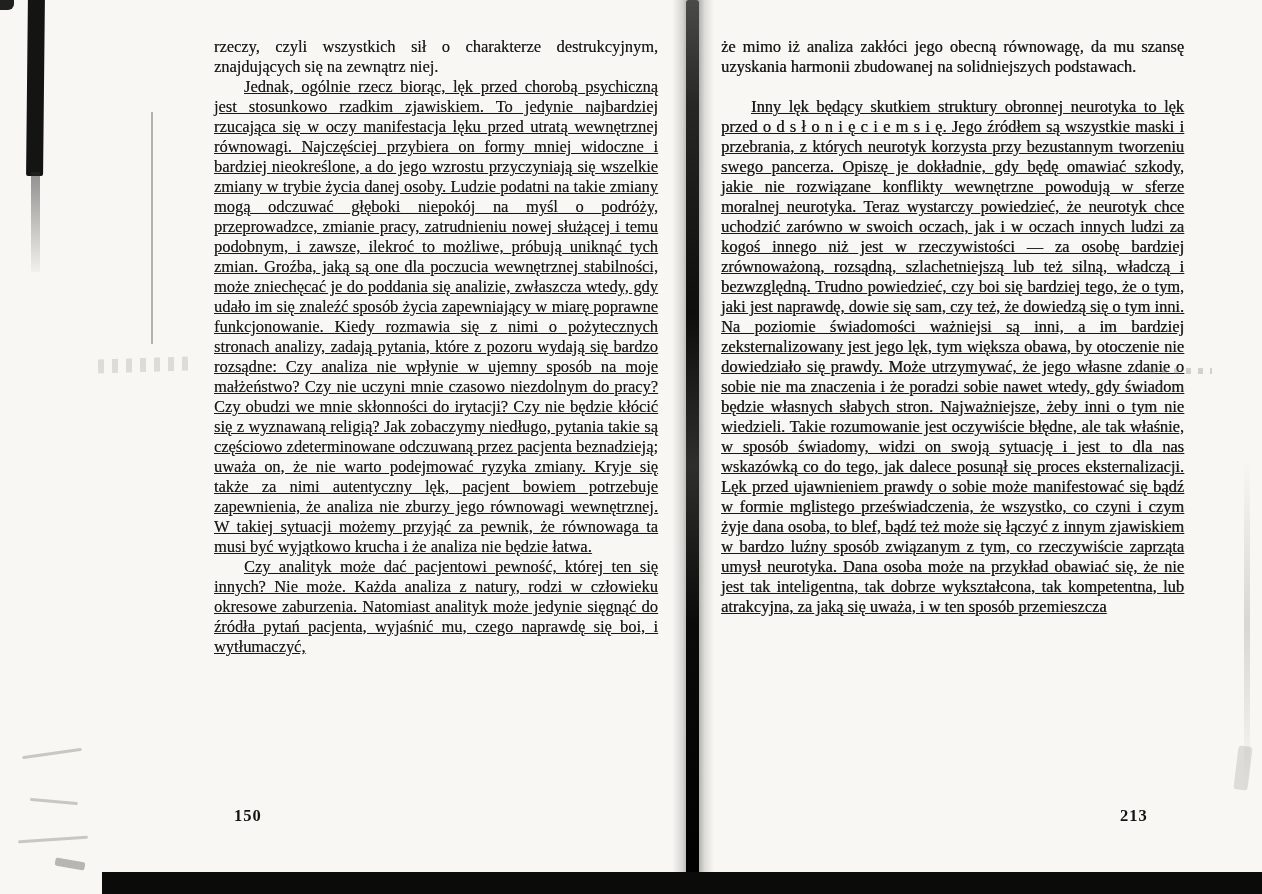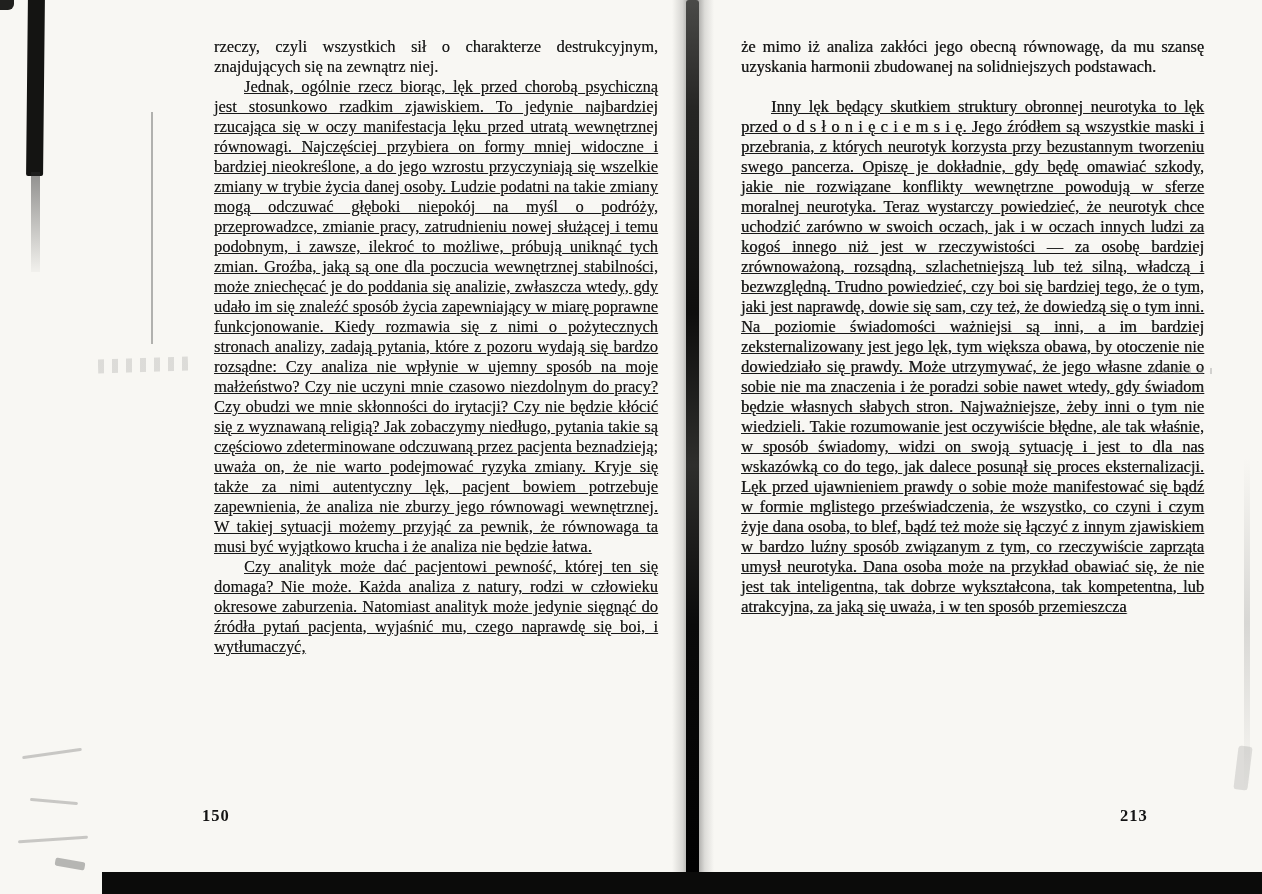--- a/index.html
+++ b/index.html
@@ -13,32 +13,32 @@
   }
 
   
   .page {
     position: absolute;
     top: 37px;
     font-size: 16.4px;
     line-height: 20px;
   }
   #left-page  { left: 214px; width: 444px; text-shadow: 0.25px 0 0 rgba(0,0,0,0.55); }
-  #right-page { left: 721px; width: 463px; text-shadow: 0.45px 0 0 rgba(0,0,0,0.65); margin-left: 20px; }
+  #right-page { left: 721px; width: 463px; text-shadow: 0.45px 0 0 rgba(0,0,0,0.65); }
 
   .para { margin: 0; text-align: justify; }
   .para.indent { text-indent: 30px; text-decoration: underline; }
   .para.gap { margin-top: 20px; }
 
   .pagenum {
     position: absolute; top: 806px;
     font-weight: bold; font-size: 16.5px; letter-spacing: 1px;
     color: #141414;
   }
-  #pagenum-left  { left: 202px; }
+  #pagenum-left  { left: 234px; }
   #pagenum-right { left: 1120px; }
 
   
   .corner-mark {
     position: absolute; left: 0; top: 0; width: 14px; height: 10px;
     background: #20201e; border-bottom-right-radius: 6px;
   }
   .left-bar {
     position: absolute; left: 27px; top: -4px; width: 17px; height: 180px;
     background: #141412; border-radius: 2px; transform: rotate(0.6deg);
@@ -89,21 +89,21 @@
     position: absolute; left: 1236px; top: 746px; width: 14px; height: 44px;
     background: rgba(100,100,100,0.18); transform: rotate(7deg); border-radius: 3px;
   }
 </style>
 </head>
 <body>
 
 <div class="page" id="left-page">
     <p class="para">rzeczy, czyli wszystkich sił o charakterze destrukcyjnym, znajdujących się na zewnątrz niej.</p>
     <p class="para indent">Jednak, ogólnie rzecz biorąc, lęk przed chorobą psychiczną jest stosunkowo rzadkim zjawiskiem. To jedynie najbardziej rzucająca się w oczy manifestacja lęku przed utratą wewnętrznej równowagi. Najczęściej przybiera on formy mniej widoczne i bardziej nieokreślone, a do jego wzrostu przyczyniają się wszelkie zmiany w trybie życia danej osoby. Ludzie podatni na takie zmiany mogą odczuwać głęboki niepokój na myśl o podróży, przeprowadzce, zmianie pracy, zatrudnieniu nowej służącej i temu podobnym, i zawsze, ilekroć to możliwe, próbują uniknąć tych zmian. Groźba, jaką są one dla poczucia wewnętrznej stabilności, może zniechęcać je do poddania się analizie, zwłaszcza wtedy, gdy udało im się znaleźć sposób życia zapewniający w miarę poprawne funkcjonowanie. Kiedy rozmawia się z nimi o pożytecznych stronach analizy, zadają pytania, które z pozoru wydają się bardzo rozsądne: Czy analiza nie wpłynie w ujemny sposób na moje małżeństwo? Czy nie uczyni mnie czasowo niezdolnym do pracy? Czy obudzi we mnie skłonności do irytacji? Czy nie będzie kłócić się z wyznawaną religią? Jak zobaczymy niedługo, pytania takie są częściowo zdeterminowane odczuwaną przez pacjenta beznadzieją; uważa on, że nie warto podejmować ryzyka zmiany. Kryje się także za nimi autentyczny lęk, pacjent bowiem potrzebuje zapewnienia, że analiza nie zburzy jego równowagi wewnętrznej. W takiej sytuacji możemy przyjąć za pewnik, że równowaga ta musi być wyjątkowo krucha i że analiza nie będzie łatwa.</p>
-    <p class="para indent">Czy analityk może dać pacjentowi pewność, której ten się domaga? Nie może. Każda analiza z natury, rodzi w człowieku okresowe zaburzenia. Natomiast analityk może jedynie sięgnąć do źródła pytań pacjenta, wyjaśnić mu, czego naprawdę się boi, i wytłumaczyć,</p>
+    <p class="para indent">Czy analityk może dać pacjentowi pewność, której ten się innych? Nie może. Każda analiza z natury, rodzi w człowieku okresowe zaburzenia. Natomiast analityk może jedynie sięgnąć do źródła pytań pacjenta, wyjaśnić mu, czego naprawdę się boi, i wytłumaczyć,</p>
   </div>
 
 <div class="page" id="right-page">
     <p class="para">że mimo iż analiza zakłóci jego obecną równowagę, da mu szansę uzyskania harmonii zbudowanej na solidniejszych podstawach.</p>
     <p class="para indent gap">Inny lęk będący skutkiem struktury obronnej neurotyka to lęk przed o d s ł o n i ę c i e m  s i ę. Jego źródłem są wszystkie maski i przebrania, z których neurotyk korzysta przy bezustannym tworzeniu swego pancerza. Opiszę je dokładnie, gdy będę omawiać szkody, jakie nie rozwiązane konflikty wewnętrzne powodują w sferze moralnej neurotyka. Teraz wystarczy powiedzieć, że neurotyk chce uchodzić zarówno w swoich oczach, jak i w oczach innych ludzi za kogoś innego niż jest w rzeczywistości — za osobę bardziej zrównoważoną, rozsądną, szlachetniejszą lub też silną, władczą i bezwzględną. Trudno powiedzieć, czy boi się bardziej tego, że o tym, jaki jest naprawdę, dowie się sam, czy też, że dowiedzą się o tym inni. Na poziomie świadomości ważniejsi są inni, a im bardziej zeksternalizowany jest jego lęk, tym większa obawa, by otoczenie nie dowiedziało się prawdy. Może utrzymywać, że jego własne zdanie o sobie nie ma znaczenia i że poradzi sobie nawet wtedy, gdy świadom będzie własnych słabych stron. Najważniejsze, żeby inni o tym nie wiedzieli. Takie rozumowanie jest oczywiście błędne, ale tak właśnie, w sposób świadomy, widzi on swoją sytuację i jest to dla nas wskazówką co do tego, jak dalece posunął się proces eksternalizacji. Lęk przed ujawnieniem prawdy o sobie może manifestować się bądź w formie mglistego przeświadczenia, że wszystko, co czyni i czym żyje dana osoba, to blef, bądź też może się łączyć z innym zjawiskiem w bardzo luźny sposób związanym z tym, co rzeczywiście zaprząta umysł neurotyka. Dana osoba może na przykład obawiać się, że nie jest tak inteligentna, tak dobrze wykształcona, tak kompetentna, lub atrakcyjna, za jaką się uważa, i w ten sposób przemieszcza</p>
   </div>
 
 <div class="pagenum" id="pagenum-left">150</div>
 
 <div class="pagenum" id="pagenum-right">213</div>

